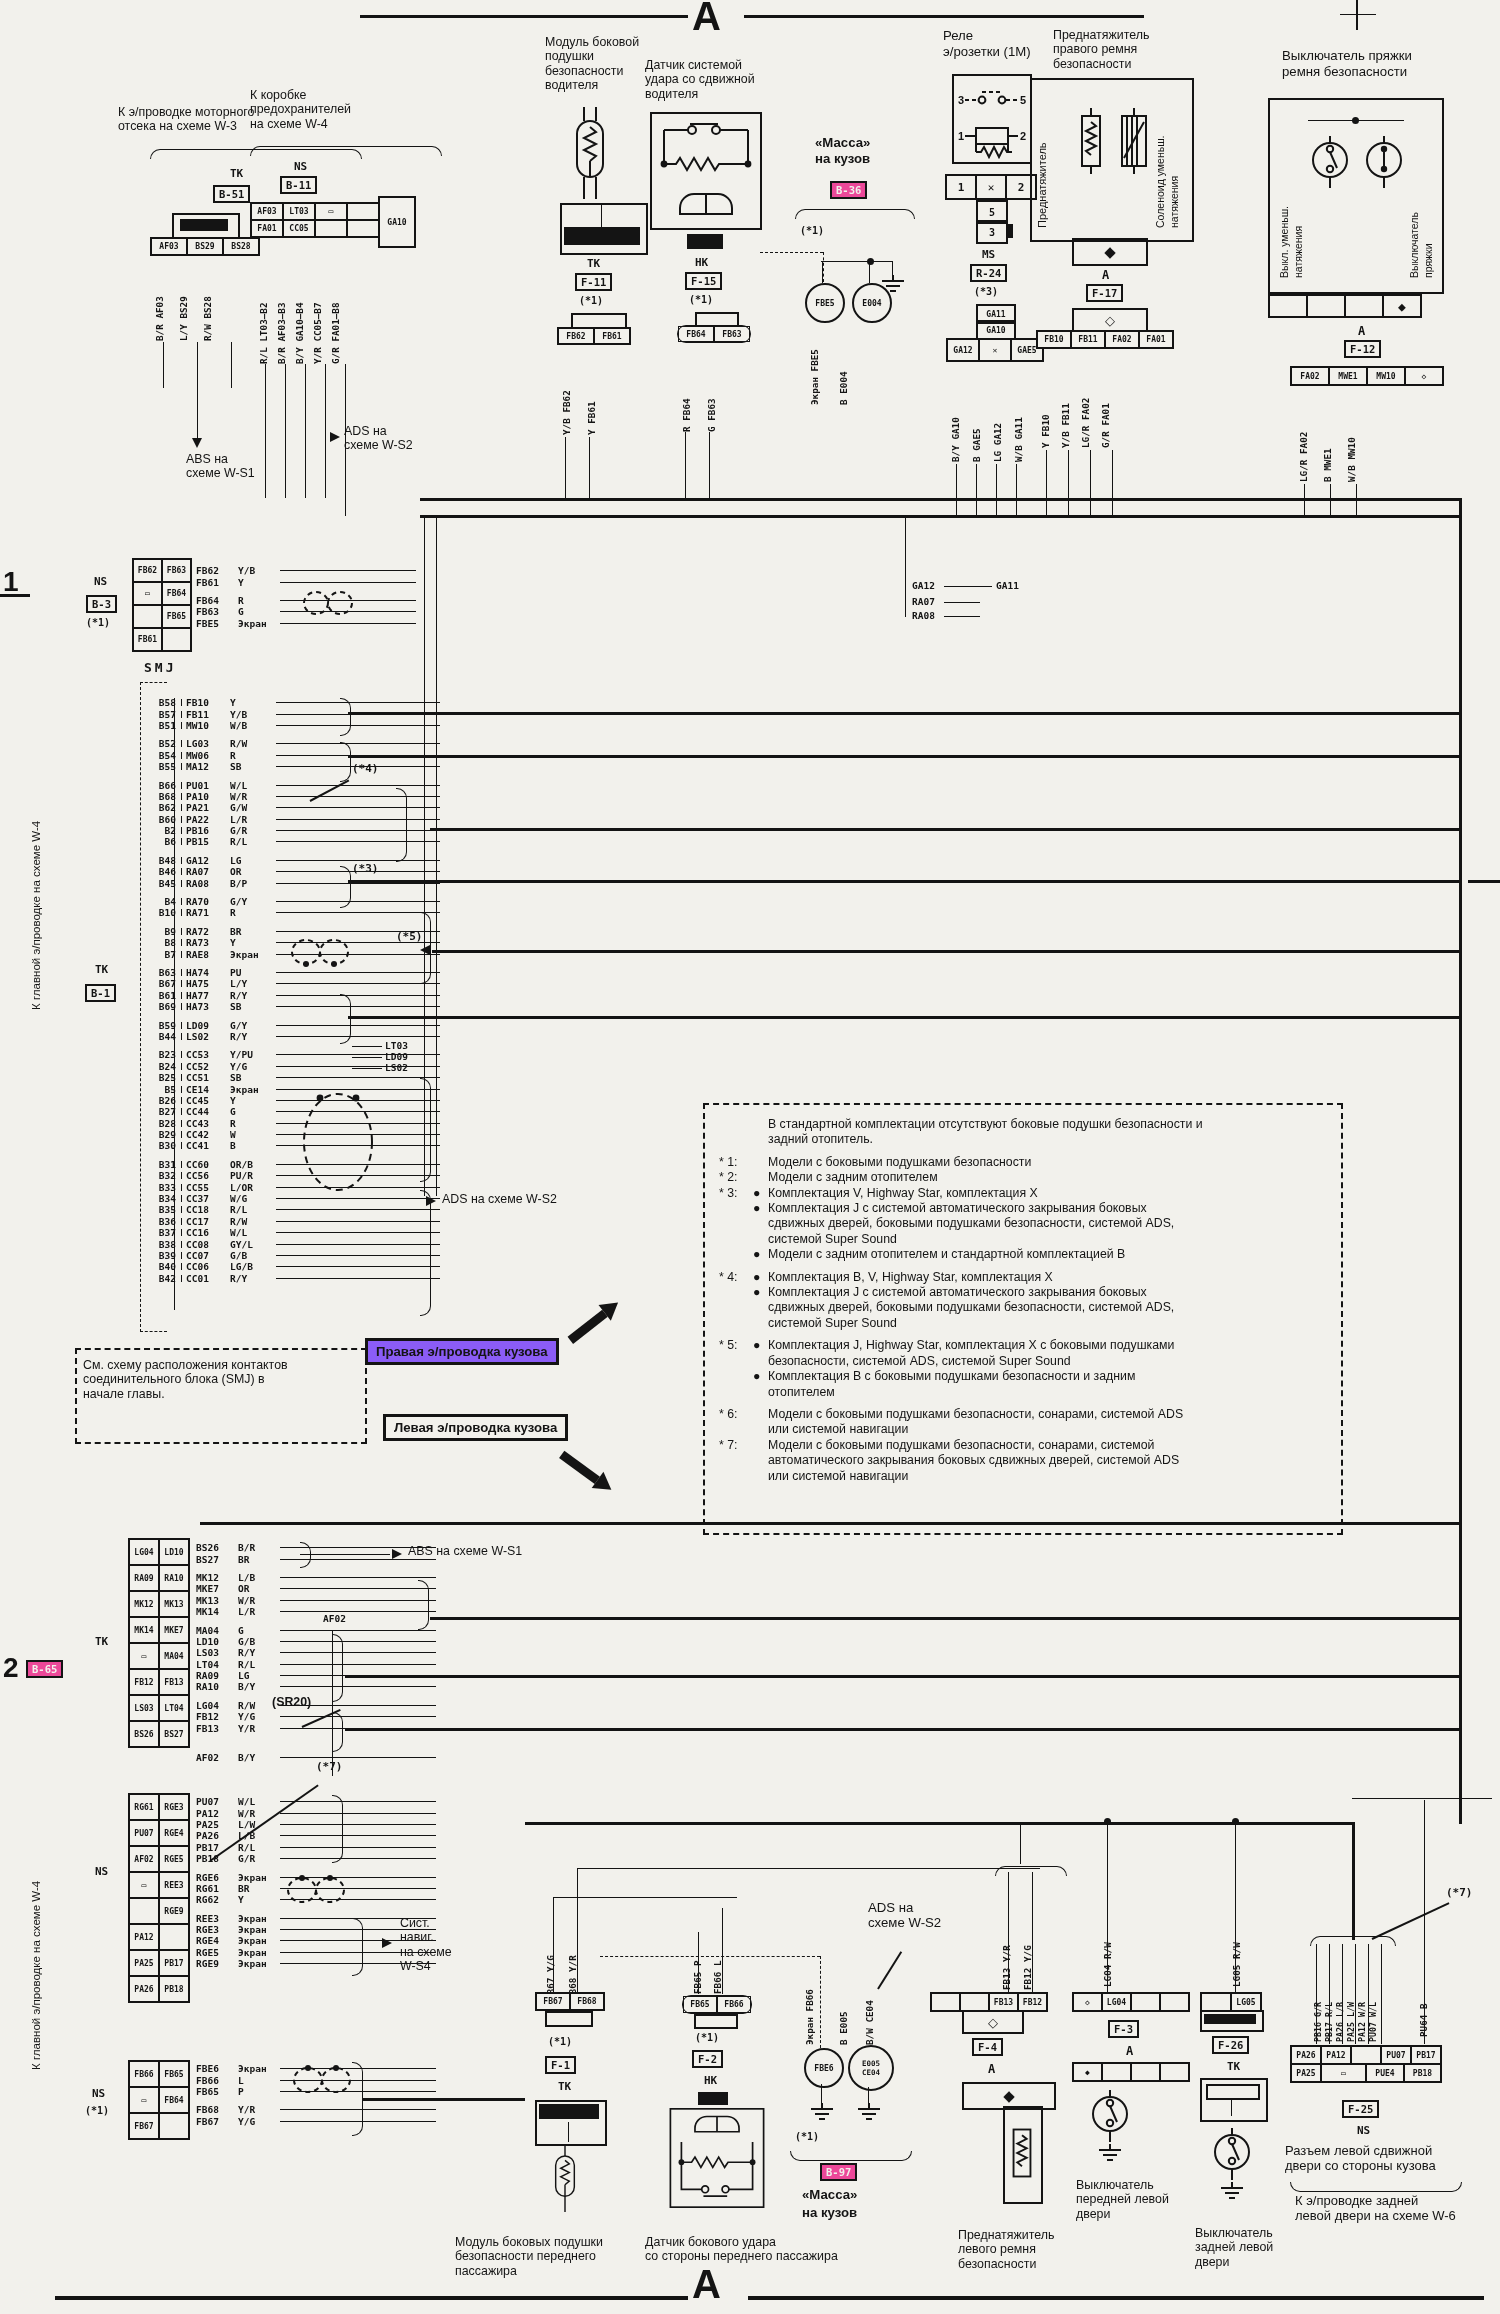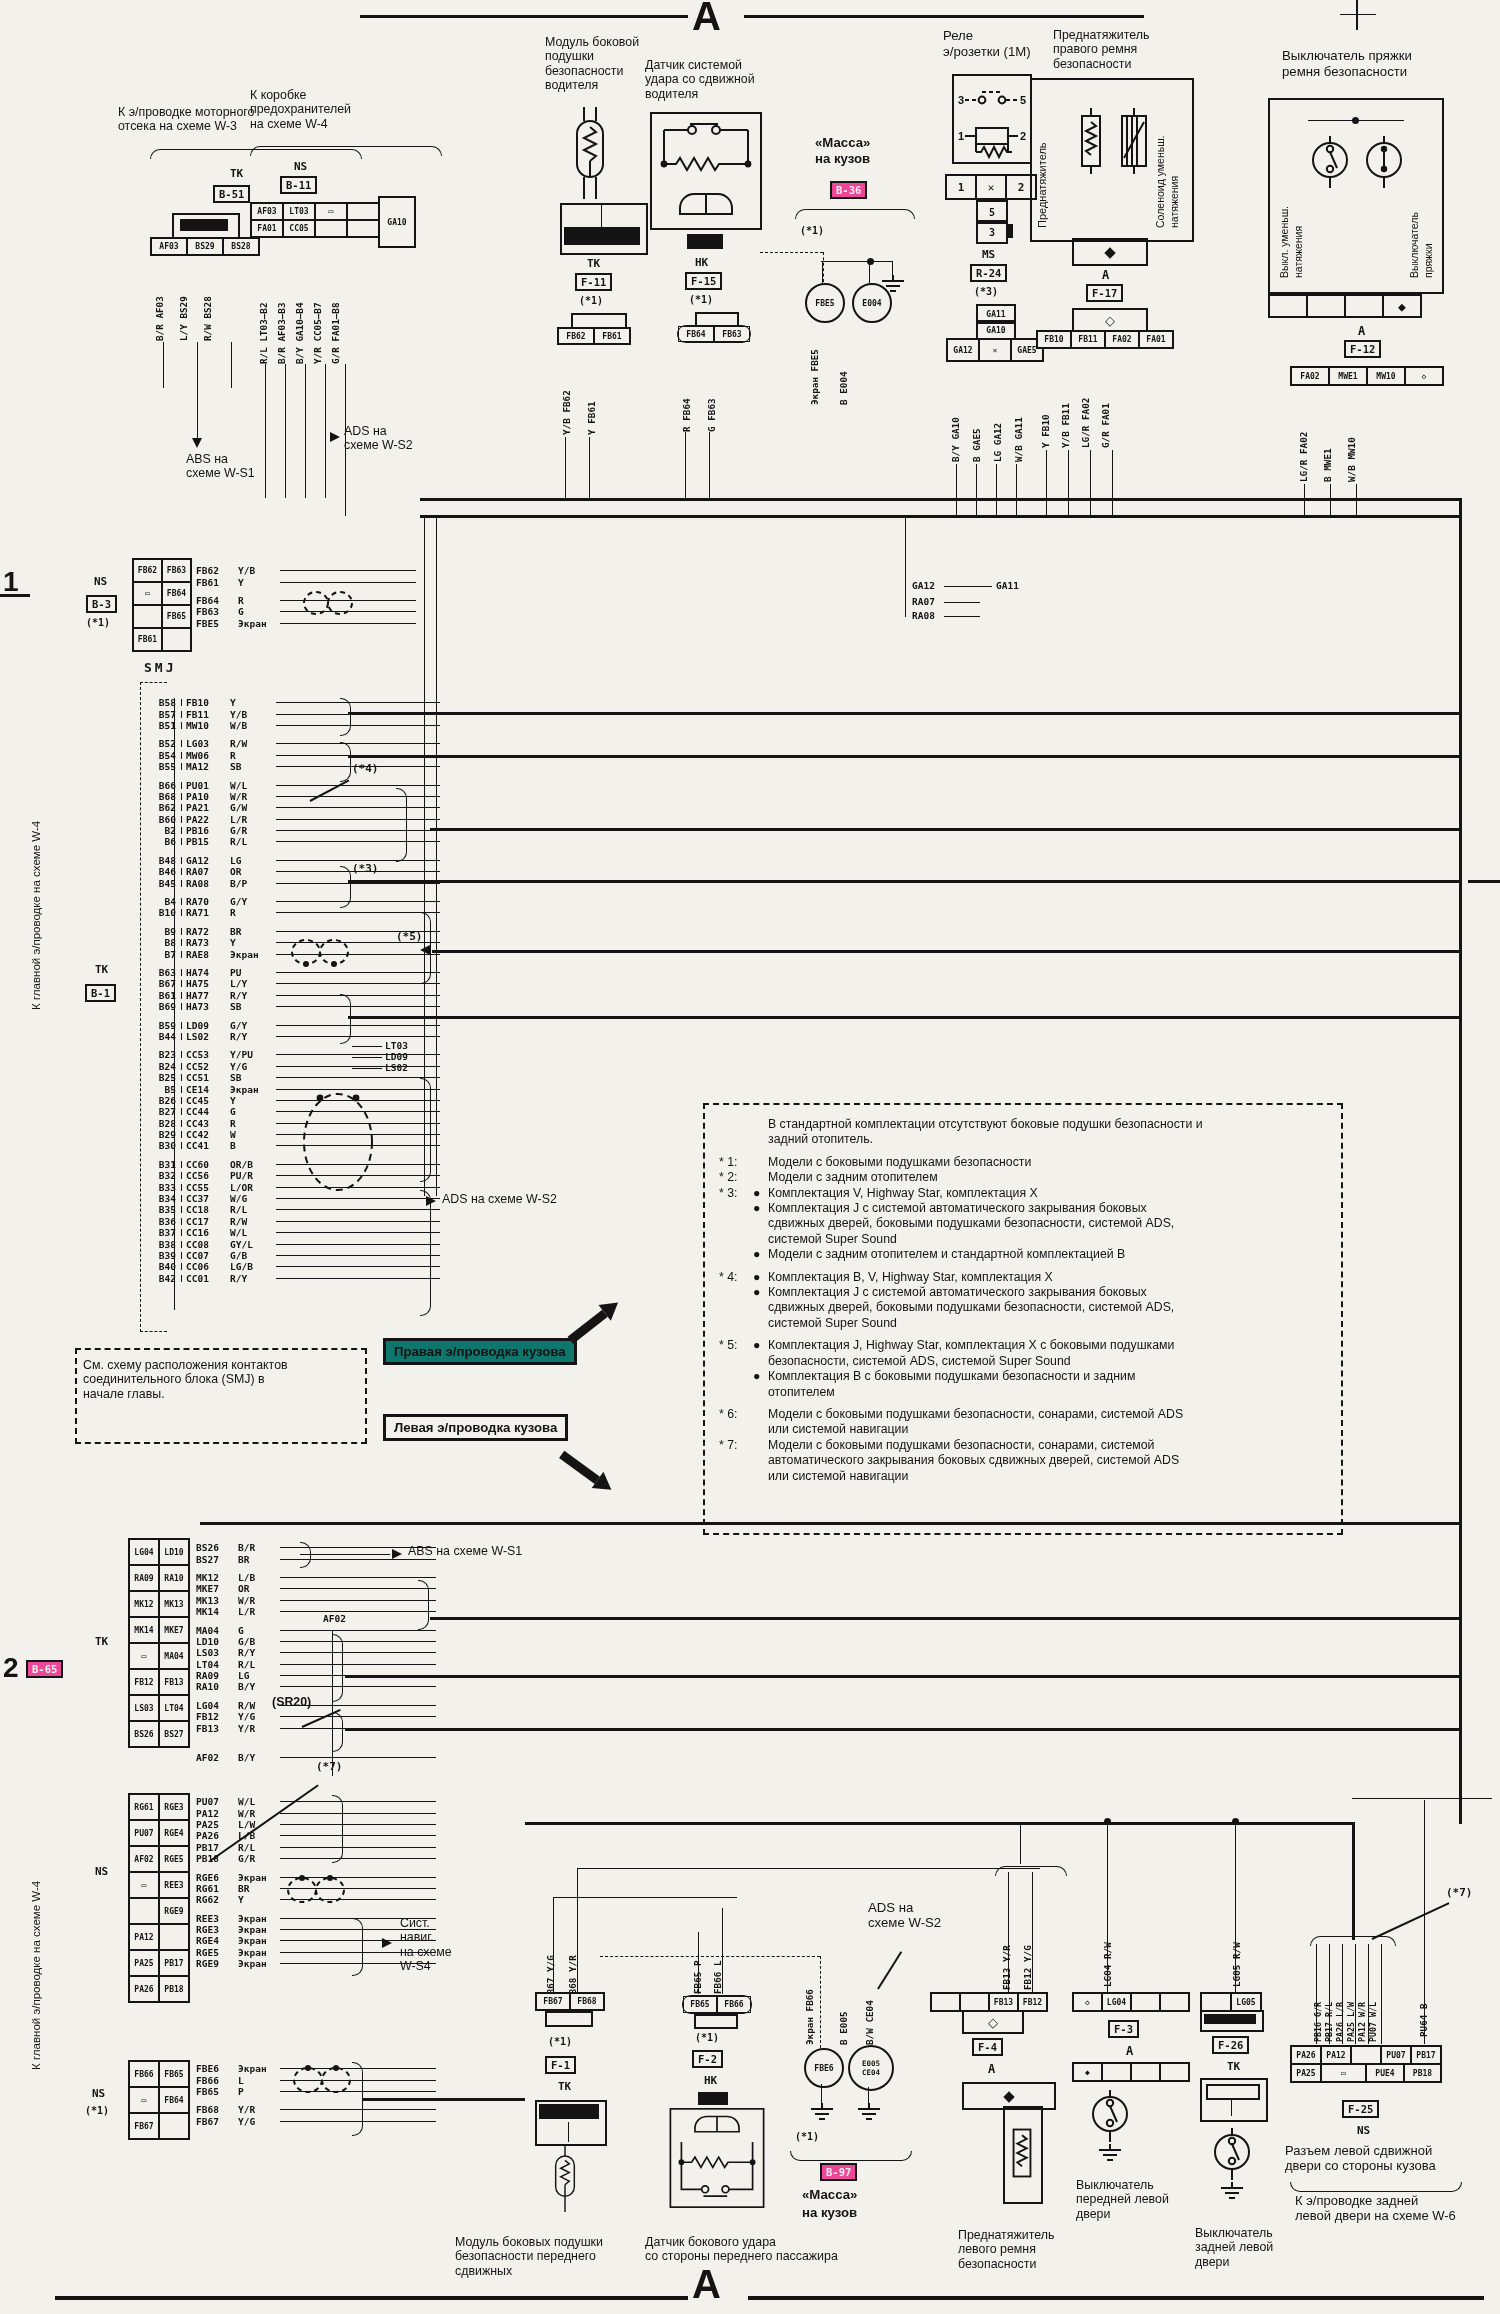--- a/index.html
+++ b/index.html
@@ -763,21 +763,21 @@
 <div class="tri triR" style="left:426px;top:1196px"></div>
 <div class="abs t" style="left:442px;top:1192px;white-space:nowrap">ADS на схеме W-S2</div>
 
 <div class="dashbox" style="left:75px;top:1348px;width:276px;height:76px;padding:8px 6px">
   <div>
       <div class="tl">См. схему расположения контактов</div>
       <div class="tl">соединительного блока (SMJ) в</div>
       <div class="tl">начале главы.</div>
     </div>
 </div>
-<div class="abs b t13" style="left:383px;top:1338px;border:3px solid #141414;padding:3px 8px;background:#0f766e">Правая э/проводка кузова</div>
+<div class="abs b t13" style="left:365px;top:1338px;border:3px solid #141414;padding:3px 8px;background:#8b5cf6">Правая э/проводка кузова</div>
 <div class="barrow" style="left:570px;top:1330px;transform:rotate(-38deg)">
     <span class="sh"></span>
     <span class="hd"></span>
   </div>
 <div class="abs b t13" style="left:383px;top:1414px;border:3px solid #141414;padding:3px 8px;background:#f2f1ec">Левая э/проводка кузова</div>
 <div class="barrow" style="left:562px;top:1444px;transform:rotate(36deg)">
     <span class="sh"></span>
     <span class="hd"></span>
   </div>
 
@@ -1192,21 +1192,21 @@
   <div class="blk" style="left:89px;top:244px;width:60px;height:15px"></div>
   <div class="vw thin" style="left:118px;top:262px;height:20px"></div>
   <svg style="left:100px;top:286px" width="30" height="66" viewBox="0 0 34 92">
     <path class="sline" d="M17 0 V14"></path>
     <rect class="sline" x="4" y="14" width="26" height="56" rx="13"></rect>
     <path class="sline" d="M17 20 l6 5 l-12 6 l12 6 l-12 6 l12 6 l-6 5 M17 54 V70 M17 70 V92"></path>
   </svg>
   <div class="abs t" style="left:5px;top:375px;width:210px">
       <div class="tl">Модуль боковых подушки</div>
       <div class="tl">безопасности переднего</div>
-      <div class="tl">сдвижных</div>
+      <div class="tl">пассажира</div>
     </div>
 </div>
 <div class="hw" style="left:525px;top:1822px;width:830px"></div>
 <div class="vw thin" style="left:577px;top:1868px;height:124px"></div>
 <div class="hw thin" style="left:553px;top:1897px;width:184px"></div>
 <div class="vw thin" style="left:553px;top:1897px;height:95px"></div>
 <div class="hw thin" style="left:577px;top:1868px;width:463px"></div>
 
 <div class="abs" style="left:640px;top:1930px;width:280px">
   <div class="vws" style="left:52px;top:8px;height:56px;gap:9px">

